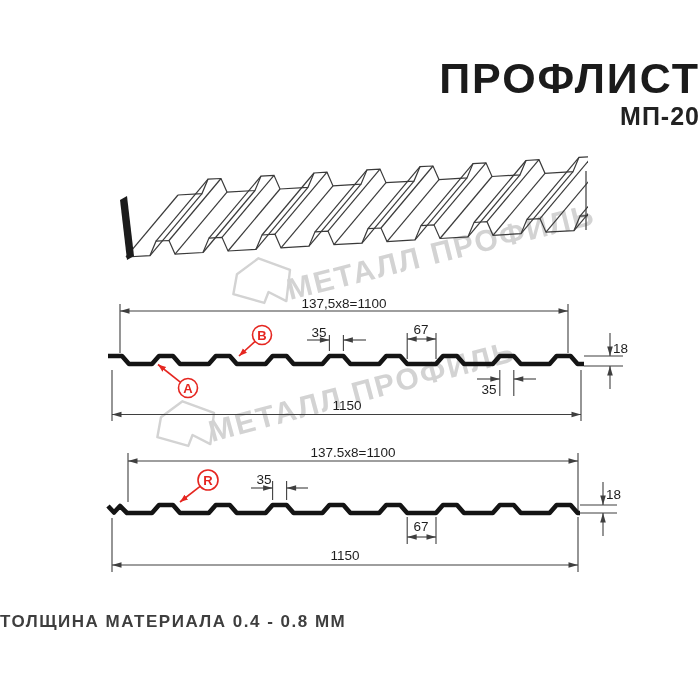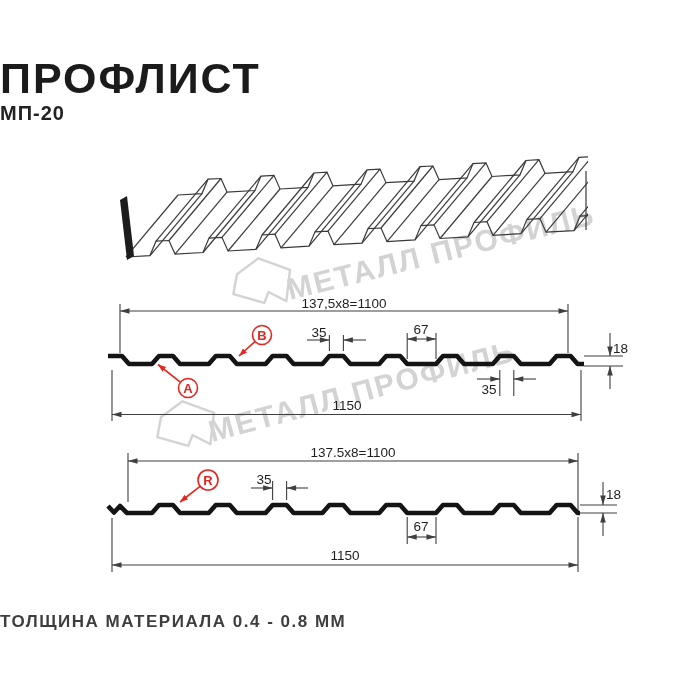--- a/index.html
+++ b/index.html
@@ -1,21 +1,21 @@
 <!DOCTYPE html>
 <html><head>
 <meta charset="utf-8">
 <style>
   html,body{margin:0;padding:0;background:#fff;}
   .page{position:relative;width:700px;height:700px;background:#ffffff;overflow:hidden;
         font-family:"Liberation Sans",sans-serif;}
-  .title{position:absolute;top:54px;left:0;width:100%;text-align:left;margin:0;
+  .title{position:absolute;top:54px;left:0;width:100%;text-align:right;margin:0;
          font-size:43px;font-weight:bold;letter-spacing:2px;color:#1b1b1b;}
-  .subtitle{position:absolute;top:102px;left:0;width:100%;text-align:left;
-         font-size:20px;font-weight:bold;letter-spacing:1px;color:#222;}
+  .subtitle{position:absolute;top:102px;left:0;width:100%;text-align:right;
+         font-size:25px;font-weight:bold;letter-spacing:1px;color:#222;}
   .footer{position:absolute;top:612px;left:0;width:100%;text-align:left;
          font-size:17px;font-weight:bold;letter-spacing:1.5px;color:#3e3e3e;}
   svg.draw{position:absolute;top:0;left:0;}
   svg text{font-family:"Liberation Sans",sans-serif;font-size:13.5px;fill:#1e1e1e;}
   .prof{fill:none;stroke:#141414;stroke-width:4.6;stroke-linejoin:round;stroke-linecap:butt;}
   .dim{stroke:#3f3f3f;stroke-width:1.1;fill:none;}
   .thin{stroke:#3a3a3a;stroke-width:1.2;fill:none;}
   .red{stroke:#e52620;stroke-width:1.6;fill:none;}
   .redtxt{fill:#e52620;font-size:13px;font-weight:bold;}
   .wmtext{fill:#d3d3d3;font-size:30px;font-weight:bold;letter-spacing:2px;}

